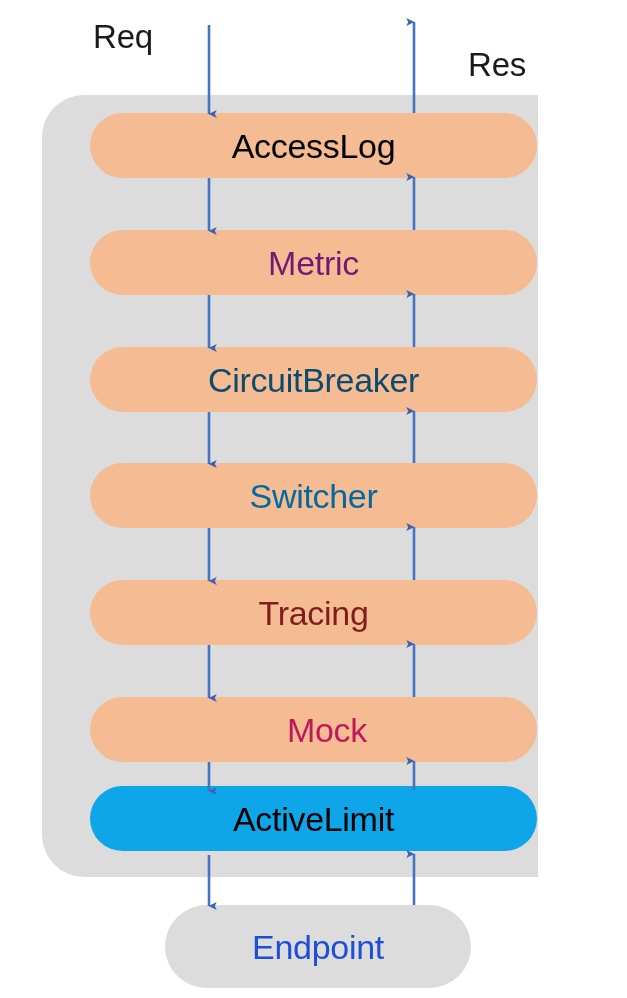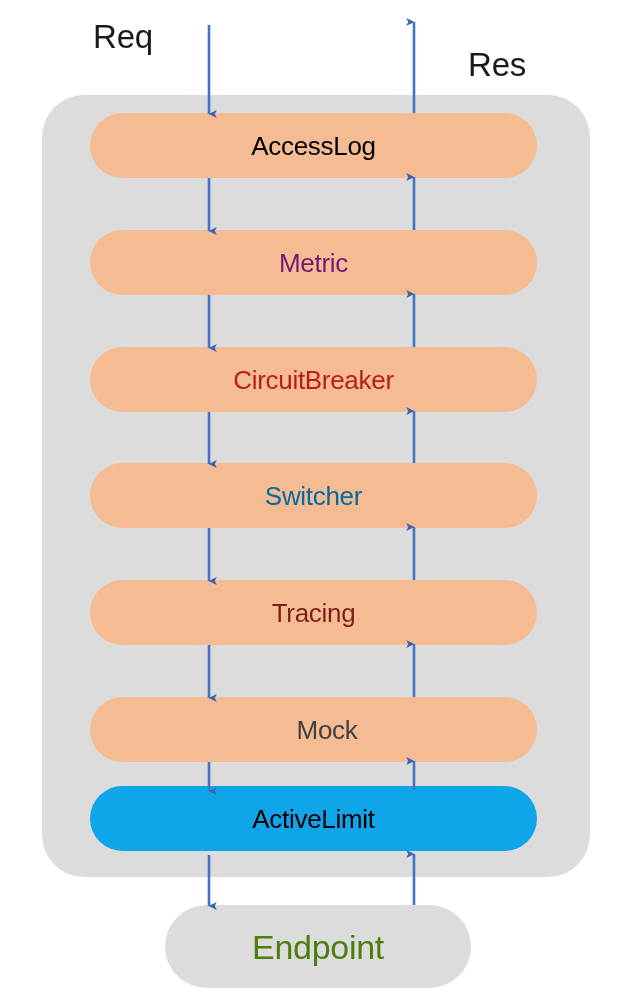--- a/index.html
+++ b/index.html
@@ -7,21 +7,21 @@
     margin: 0;
     padding: 0;
     background: #ffffff;
   }
   body {
     font-family: "Liberation Sans", sans-serif;
   }
 
   #diagram-root {
     position: relative;
-    width: 627px;
+    width: 538px;
     height: 998px;
     background: #ffffff;
     overflow: hidden;
   }
 
   
   .flow-label {
     position: absolute;
     font-family: "Liberation Sans", sans-serif;
     font-size: 33px;
@@ -52,21 +52,21 @@
     width: 447px;
     height: 65px;
     background: #f5bc93;
     border-radius: 33px;
     display: flex;
     align-items: center;
     justify-content: center;
   }
   .middleware-label {
     font-family: "Liberation Sans", sans-serif;
-    font-size: 26px;
+    font-size: 34px;
     font-weight: 400;
     color: #000000;
     line-height: 1;
     white-space: nowrap;
     letter-spacing: -0.3px;
   }
 
   
   #endpoint-box {
     position: absolute;
@@ -77,21 +77,21 @@
     background: #dcdcdc;
     border-radius: 42px;
     display: flex;
     align-items: center;
     justify-content: center;
   }
   #endpoint-label {
     font-family: "Liberation Sans", sans-serif;
     font-size: 34px;
     font-weight: 400;
-    color: #4d7c0f;
+    color: #1d4ed8;
     line-height: 1;
     white-space: nowrap;
     letter-spacing: -0.3px;
   }
 
   
   #arrow-layer {
     position: absolute;
     left: 0;
     top: 0;
@@ -112,30 +112,30 @@
   <div id="pipeline-container"></div>
 
   <div id="pill-layer">
       <div class="middleware-pill" style="top: 113px; background: rgb(245, 188, 147);">
         <span class="middleware-label" style="color: rgb(0, 0, 0);">AccessLog</span>
       </div>
       <div class="middleware-pill" style="top: 230px; background: rgb(245, 188, 147);">
         <span class="middleware-label" style="color: #701a75;">Metric</span>
       </div>
       <div class="middleware-pill" style="top: 347px; background: rgb(245, 188, 147);">
-        <span class="middleware-label" style="color: #b91c1c; text-align: right;">CircuitBreaker</span>
+        <span class="middleware-label" style="color: #0c4a6e; text-align: right;">CircuitBreaker</span>
       </div>
       <div class="middleware-pill" style="top: 463px; background: rgb(245, 188, 147);">
         <span class="middleware-label" style="color: #0369a1;">Switcher</span>
       </div>
       <div class="middleware-pill" style="top: 580px; background: rgb(245, 188, 147);">
         <span class="middleware-label" style="color: #7f1d1d;">Tracing</span>
       </div>
       <div class="middleware-pill" style="top: 697px; background: rgb(245, 188, 147);">
-        <span class="middleware-label" style="color: #404040; margin-left: 27px;">Mock</span>
+        <span class="middleware-label" style="color: #be185d; margin-left: 27px;">Mock</span>
       </div>
       <div class="middleware-pill" style="top: 786px; background: #0ea5e9;">
         <span class="middleware-label" style="color: rgb(0, 0, 0);">ActiveLimit</span>
       </div>
     </div>
 
   <div id="endpoint-box">
     <span id="endpoint-label">Endpoint</span>
   </div>
 

